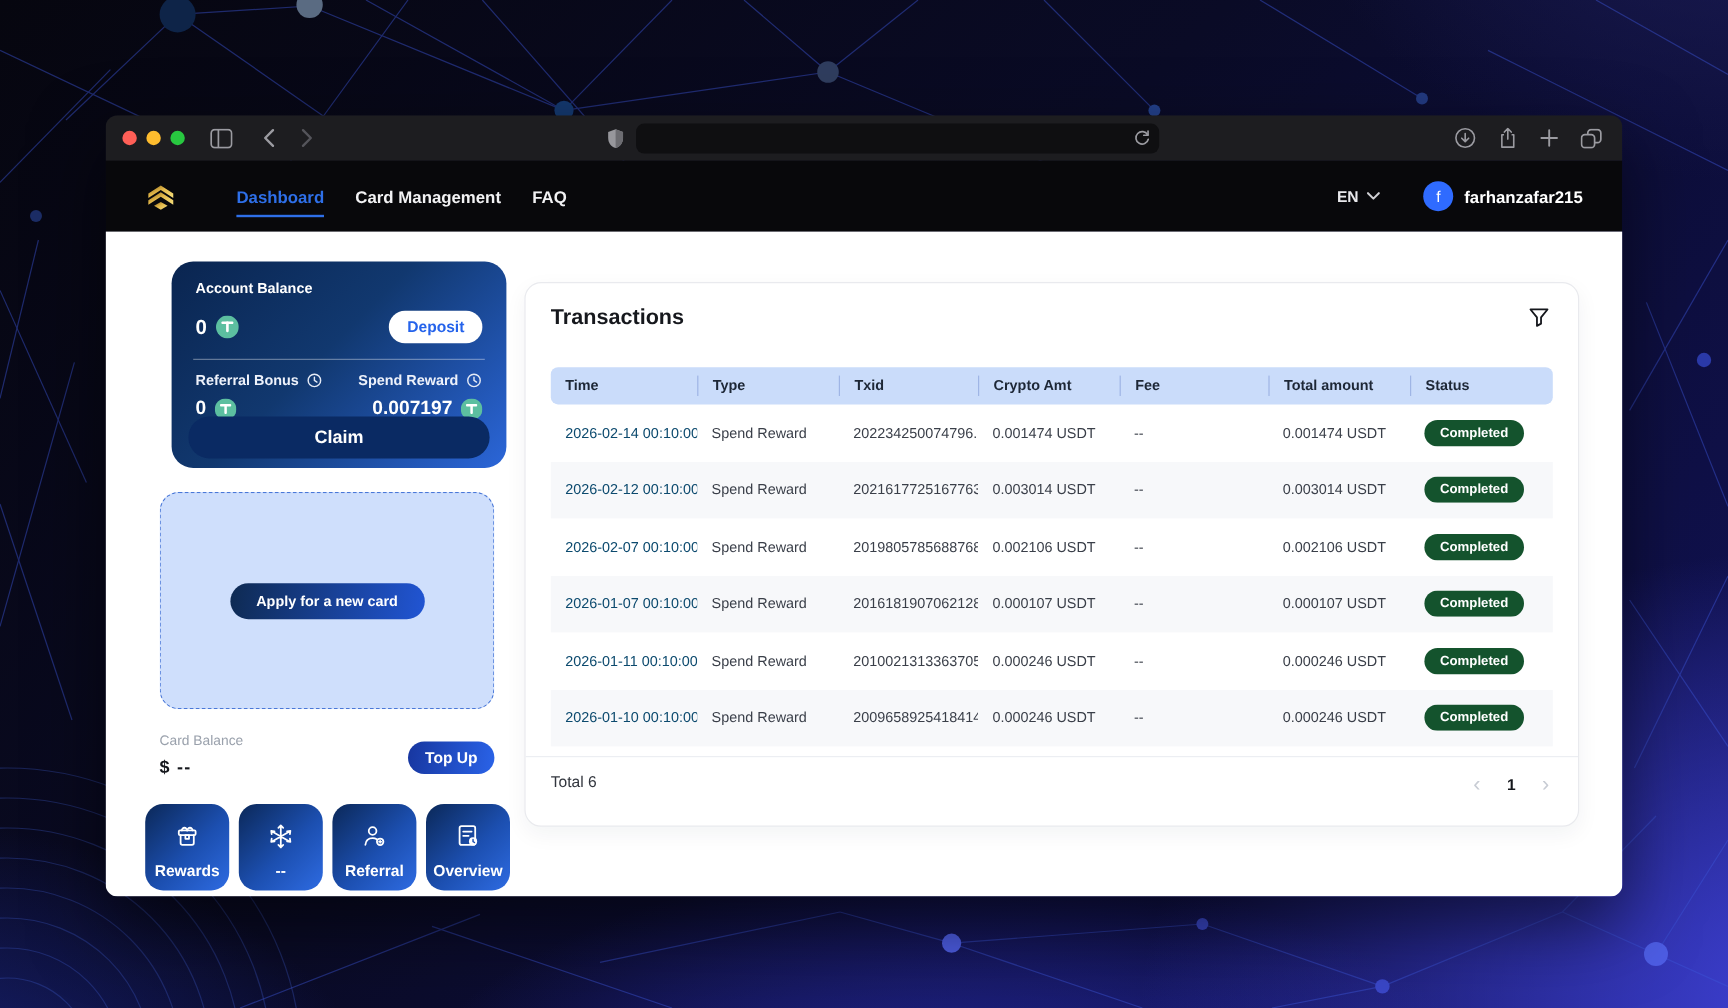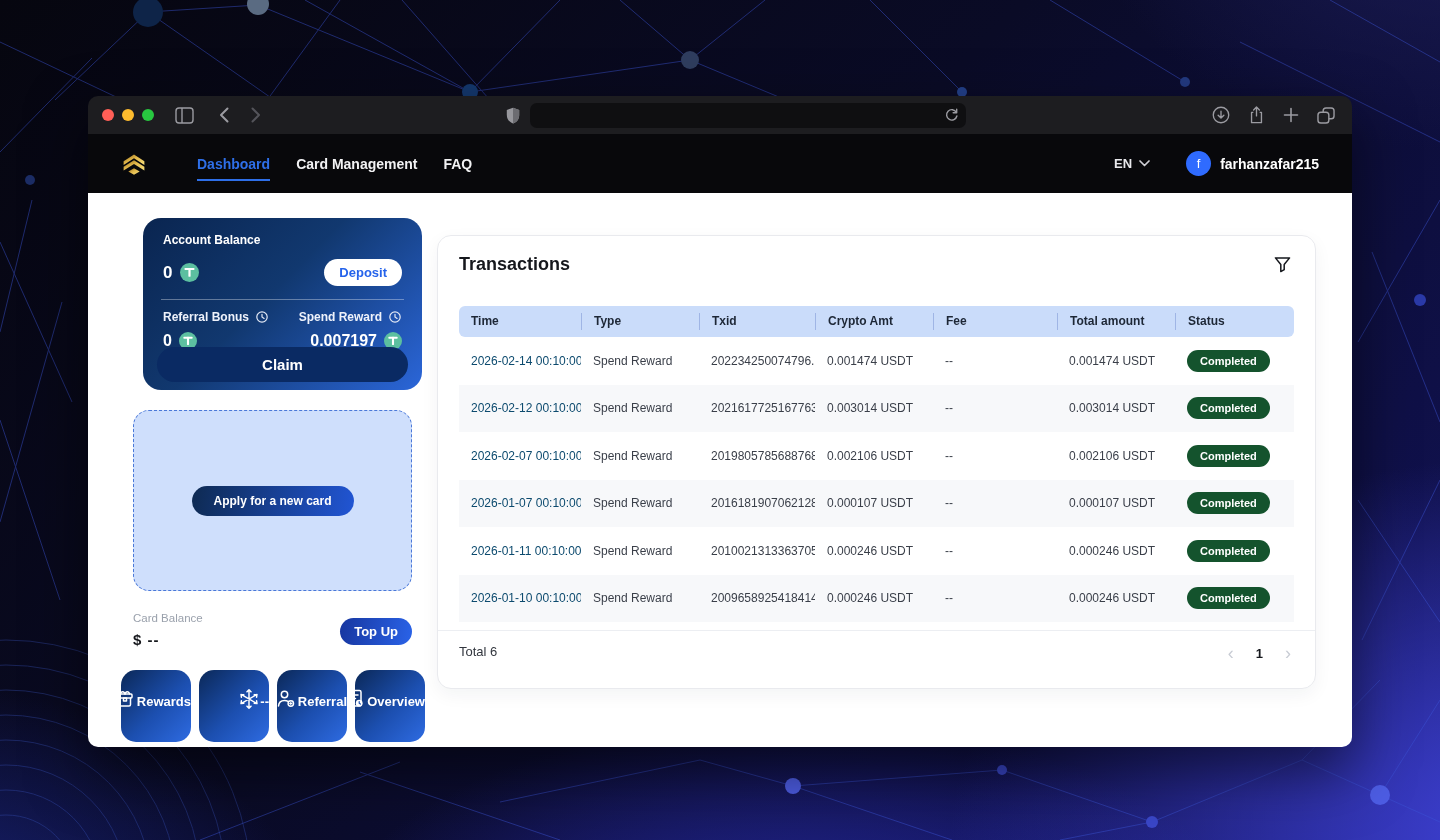--- a/index.html
+++ b/index.html
@@ -74,21 +74,21 @@
 
   .cardbal { position:absolute; left:45px; top:419px; width:279px; }
   .cardbal-label { font-size:11.5px; color:#9aa1ac; }
   .cardbal-value { font-size:15px; font-weight:700; color:#15171c; margin-top:7px; letter-spacing:1px; }
   .topup-btn { position:absolute; right:0; top:6px; height:27px; padding:0 14px; border:none; border-radius:14px; color:#fff; font-size:13px; font-weight:600;
     background:linear-gradient(100deg,#17369f 0%,#2a63e8 100%); cursor:pointer; }
 
   .tiles { position:absolute; left:33px; top:477px; display:flex; gap:8px; }
   .tile { width:70px; height:72px; border-radius:15px; cursor:pointer;
     background:linear-gradient(135deg,#0b2858 0%,#1c4fb0 55%,#2e6be2 100%);
-    display:flex; align-items:center; justify-content:flex-end; padding-bottom:9px; color:#fff; }
+    display:flex; flex-direction:column; align-items:center; justify-content:flex-end; padding-bottom:9px; color:#fff; }
   .tile-icon { position:absolute-ish; height:30px; display:flex; align-items:center; justify-content:center; margin-bottom:6px; font-size:20px; line-height:1; }
   .tile-label { font-size:13px; font-weight:600; }
 
   
   .panel {
     position:absolute; left:349px; top:42px; width:879px; height:454px;
     background:#fff; border:1px solid #e9eaee; border-radius:14px;
     box-shadow:0 6px 18px rgba(20,30,60,.05);
   }
   .panel-head { display:flex; align-items:center; justify-content:space-between; padding:18px 24px 0 21px; }

